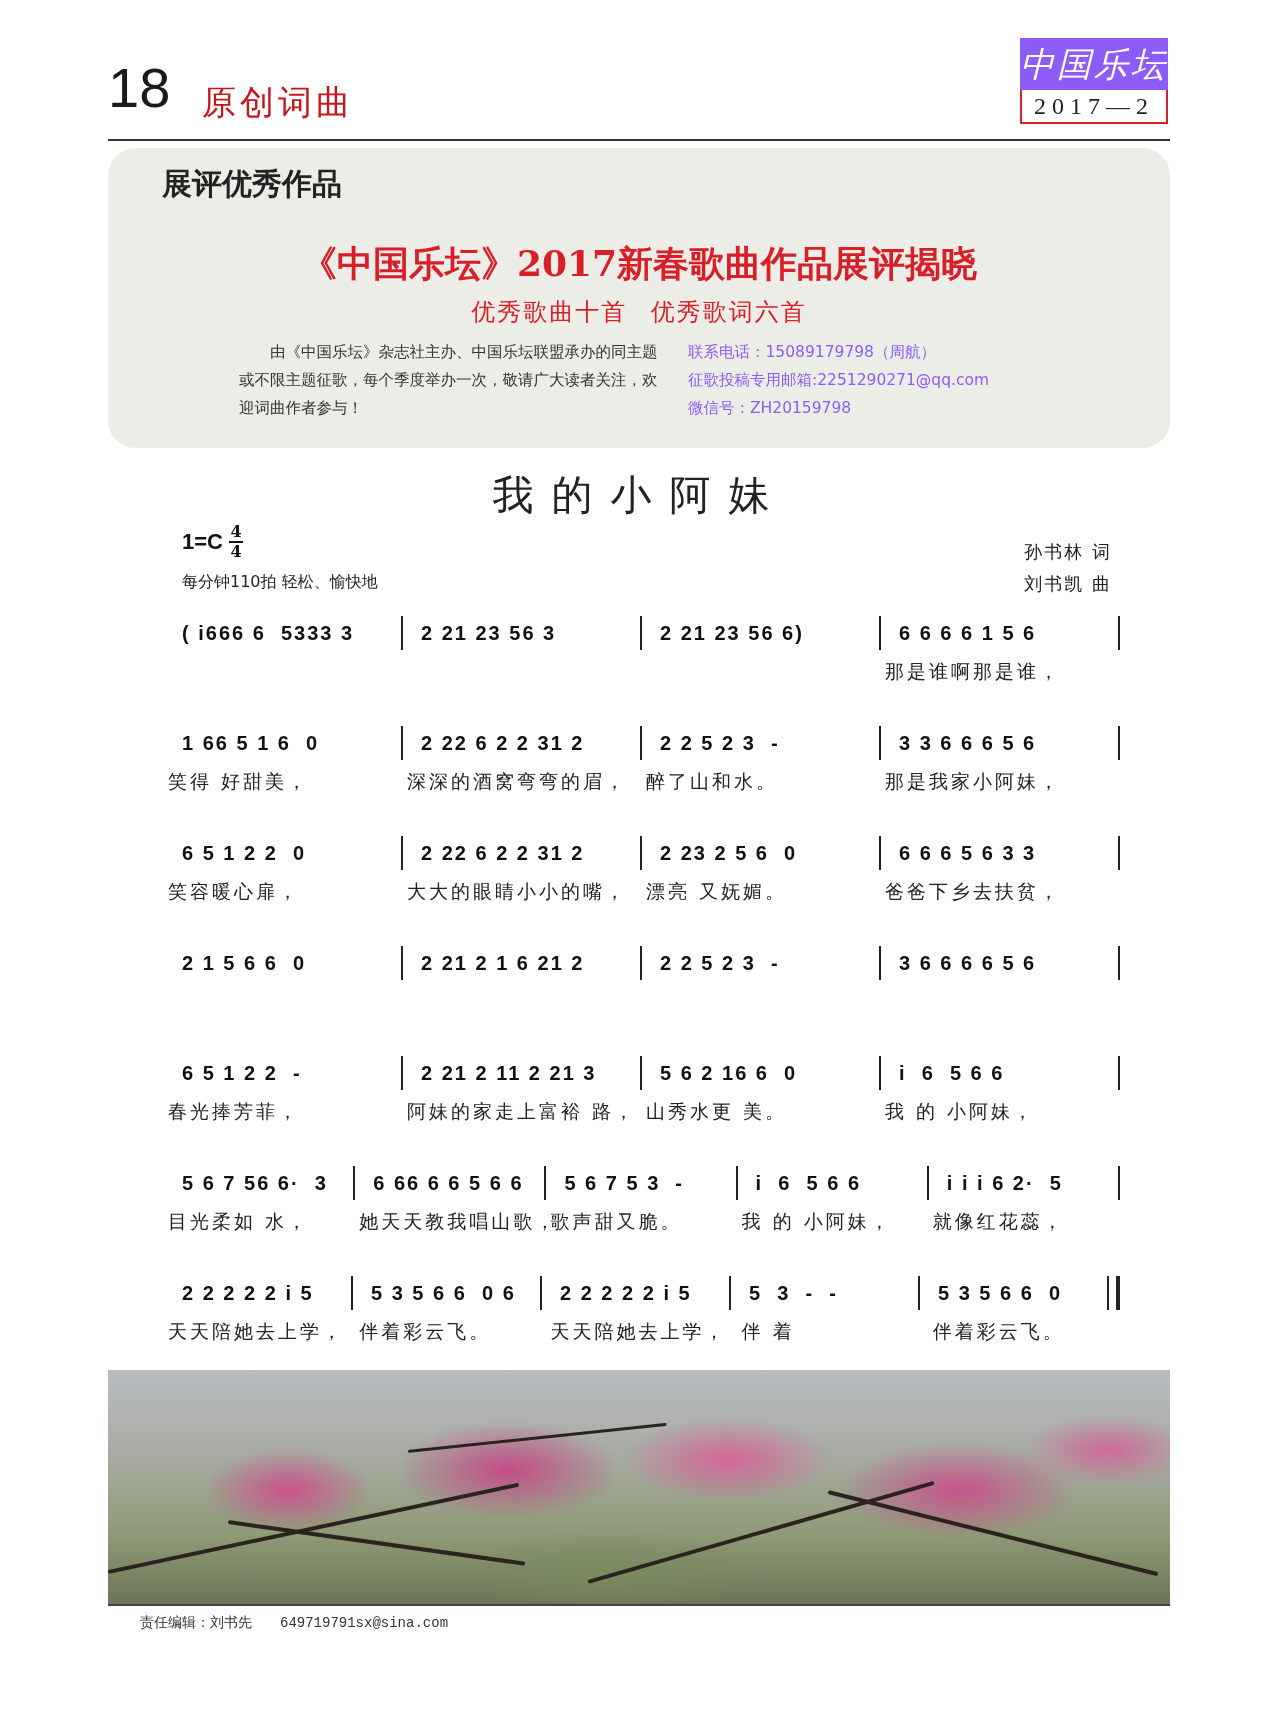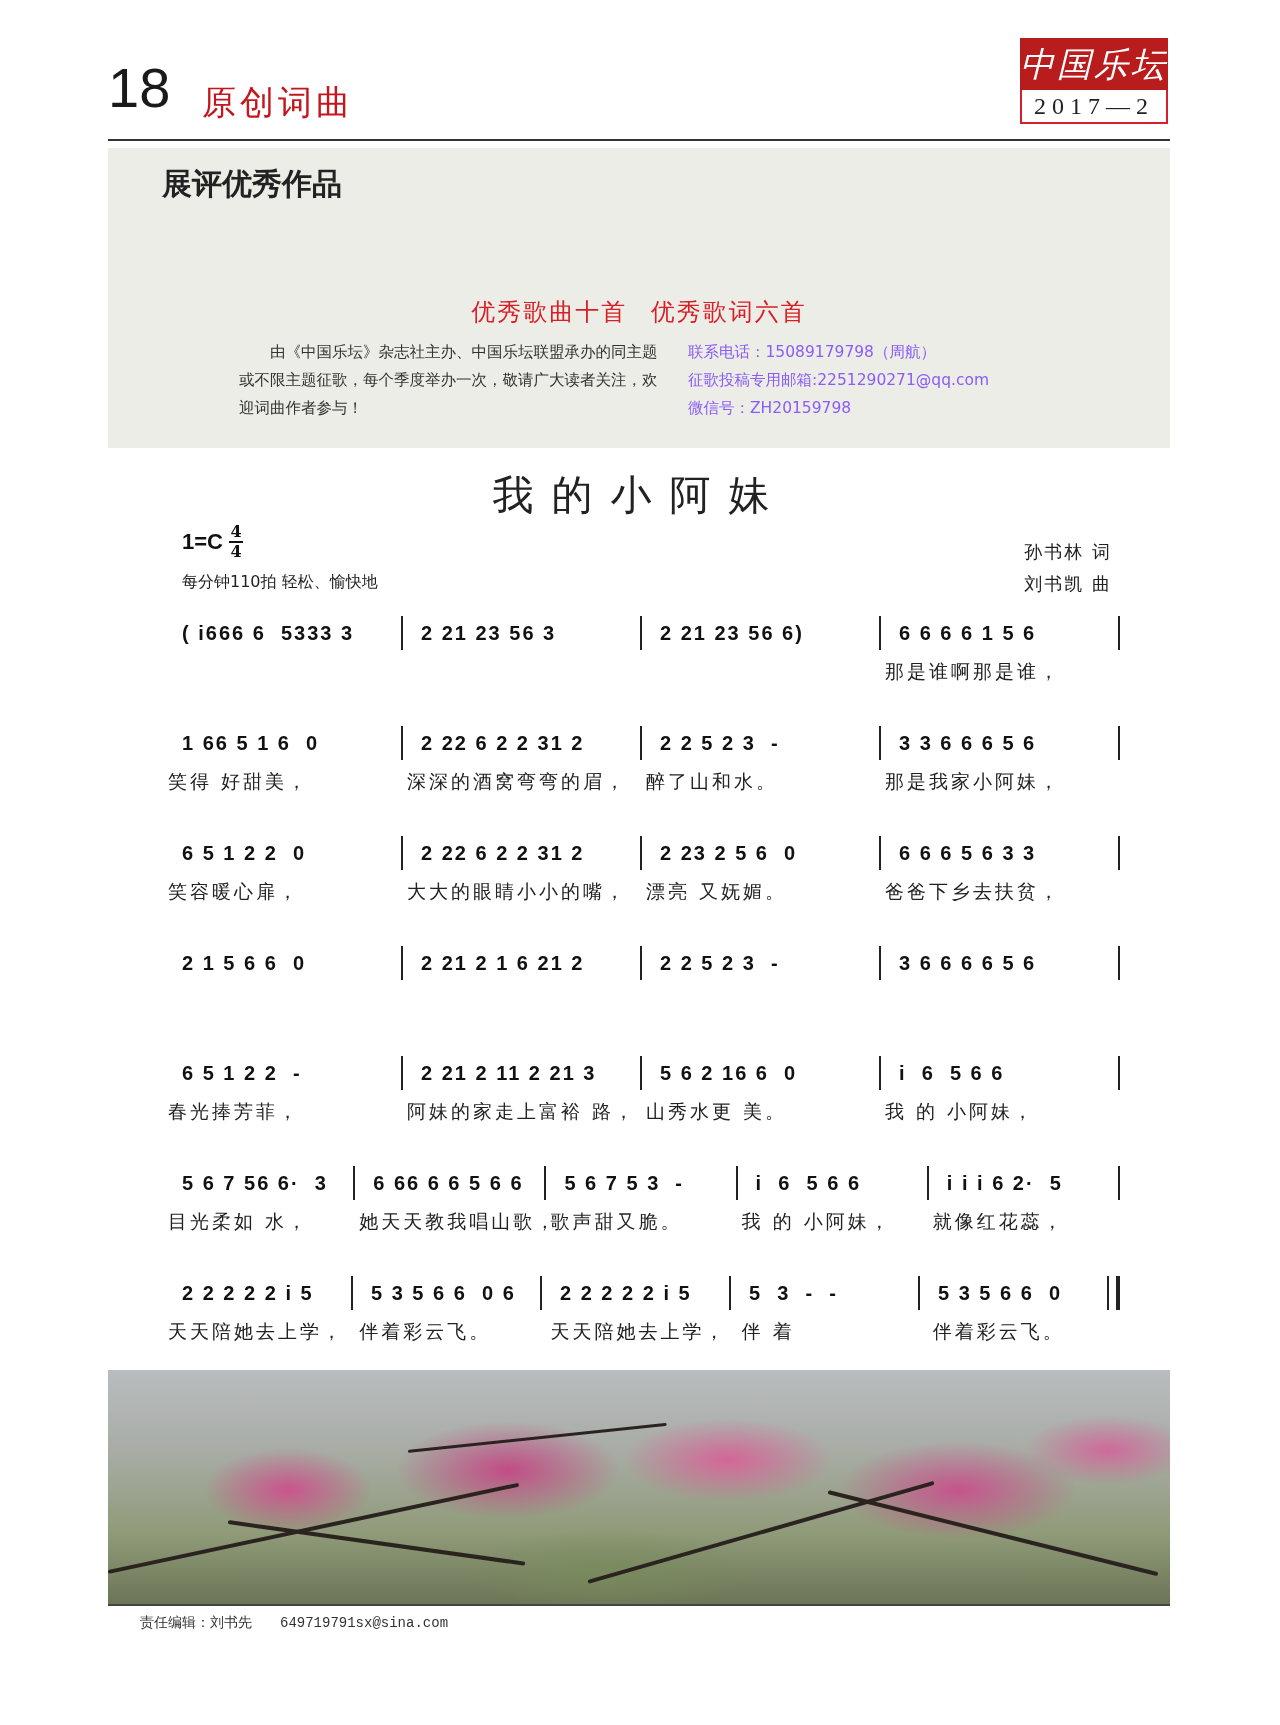--- a/index.html
+++ b/index.html
@@ -2,26 +2,26 @@
 <html><head>
 <meta charset="utf-8">
 <style>
   html, body { margin: 0; padding: 0; background: #ffffff; }
   body { width: 1280px; height: 1725px; position: relative; overflow: hidden; font-family: "DejaVu Sans", sans-serif; color: #1a1a1a; }
 
   
   .page-num { position: absolute; left: 108px; top: 60px; font-family: "Liberation Sans", sans-serif; font-size: 56px; line-height: 1; color: #1a1a1a; }
   .section-title { position: absolute; left: 202px; top: 80px; font-family: "DejaVu Serif", serif; font-size: 34px; color: #c4161c; letter-spacing: 4px; }
   .logo { position: absolute; left: 1020px; top: 38px; width: 148px; height: 88px; }
-  .logo-top { background: #b91c1c; height: 52px; color: #fff; font-family: "DejaVu Serif", serif; font-size: 34px; line-height: 52px; text-align: center; letter-spacing: 3px; font-style: italic; }
+  .logo-top { background: #8b5cf6; height: 52px; color: #fff; font-family: "DejaVu Serif", serif; font-size: 34px; line-height: 52px; text-align: center; letter-spacing: 3px; font-style: italic; }
   .logo-bottom { border: 2px solid #d6202a; border-top: none; height: 32px; line-height: 32px; text-align: center; font-family: "Liberation Serif", serif; font-size: 24px; letter-spacing: 6px; color: #222; }
   .header-rule { position: absolute; left: 108px; top: 139px; width: 1062px; height: 2px; background: #333; }
 
   
-  .banner { position: absolute; left: 108px; top: 148px; width: 1062px; height: 300px; background: #ecede6; }
+  .banner { position: absolute; left: 108px; top: 148px; width: 1062px; height: 300px; background: #ecede6; border-radius: 27px; }
   .banner-label { position: absolute; left: 54px; top: 16px; font-family: "DejaVu Sans", sans-serif; font-weight: bold; font-size: 30px; color: #222; }
   .banner-headline { position: absolute; left: 0; right: 0; top: 92px; text-align: center; font-family: "DejaVu Serif", serif; font-weight: bold; font-size: 36px; color: #d81e27; }
   .banner-sub { position: absolute; left: 0; right: 0; top: 148px; text-align: center; font-family: "DejaVu Serif", serif; font-size: 24px; color: #d81e27; letter-spacing: 2px; word-spacing: 14px; }
   .banner-left { position: absolute; left: 100px; top: 190px; width: 420px; font-size: 15.5px; line-height: 28px; color: #333; margin-left: 31px; }
   .banner-left .indent { text-indent: 2em; }
   .banner-right { position: absolute; left: 580px; top: 190px; font-size: 15.5px; line-height: 28px; color: #8b5cf6; }
 
   
   .song-title { position: absolute; left: 0; width: 1280px; top: 468px; text-align: center; font-family: "DejaVu Serif", serif; font-size: 41px; letter-spacing: 18px; color: #222; }
   .key { position: absolute; left: 182px; top: 524px; font-family: "Liberation Sans", sans-serif; font-weight: bold; font-size: 22px; color: #111; display: flex; align-items: center; }
@@ -64,20 +64,21 @@
 <div class="page-num">18</div>
 <div class="section-title">原创词曲</div>
 <div class="logo">
   <div class="logo-top">中国乐坛</div>
   <div class="logo-bottom">2017—2</div>
 </div>
 <div class="header-rule"></div>
 
 <div class="banner">
   <div class="banner-label">展评优秀作品</div>
+  <div class="banner-headline">《中国乐坛》2017新春歌曲作品展评揭晓</div>
   <div class="banner-sub">优秀歌曲十首  优秀歌词六首</div>
   <div class="banner-left indent">
     <div class="indent">由《中国乐坛》杂志社主办、中国乐坛联盟承办的同主题或不限主题征歌，每个季度举办一次，敬请广大读者关注，欢迎词曲作者参与！</div>
   </div>
   <div class="banner-right">
     <div>联系电话：15089179798（周航）</div>
     <div>征歌投稿专用邮箱:2251290271@qq.com</div>
     <div>微信号：ZH20159798</div>
   </div>
 </div>

